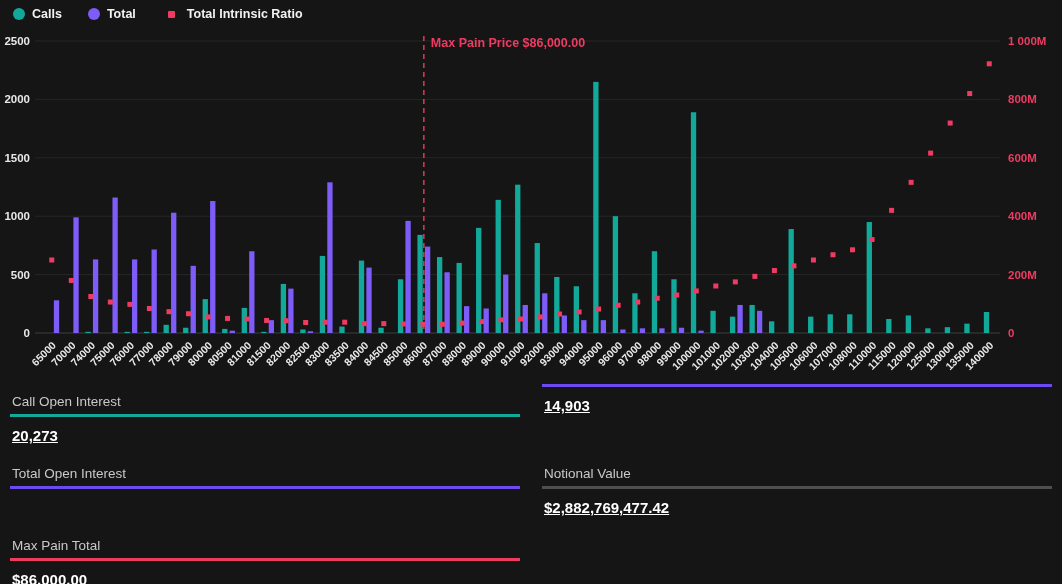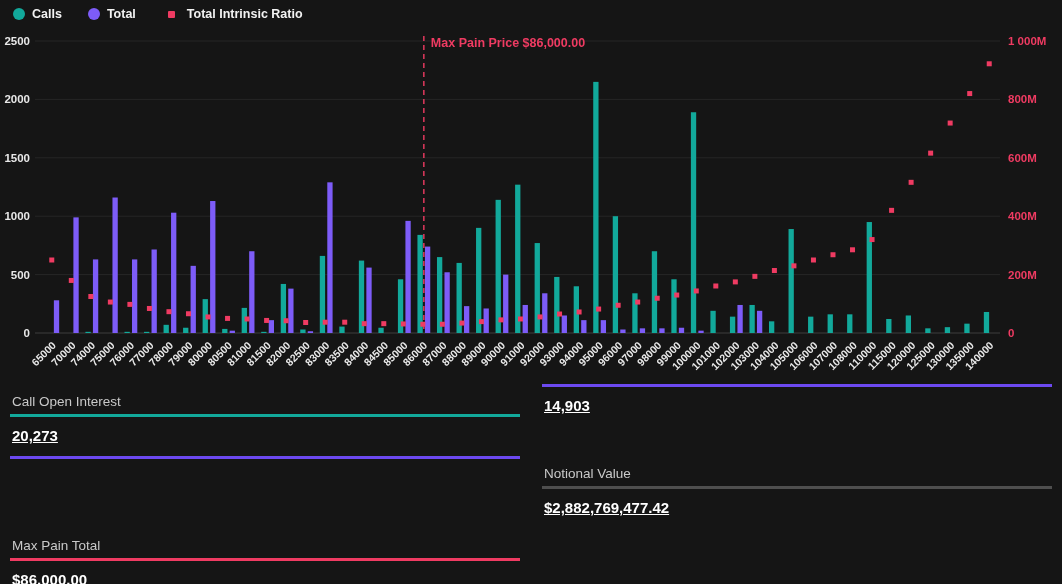--- a/index.html
+++ b/index.html
@@ -241,20 +241,21 @@
   <div class="stat">
     <div class="stat-label">Call Open Interest</div>
     <div class="stat-line" style="background: rgb(18, 169, 155);"></div>
     <div class="stat-value">20,273</div>
   </div>
   <div class="stat">
     <div class="stat-line" style="background: rgb(108, 73, 240);"></div>
     <div class="stat-value">14,903</div>
   </div>
   <div class="stat">
+    <div class="stat-label">Total Open Interest</div>
     <div class="stat-line" style="background: rgb(108, 73, 240);"></div>
   </div>
   <div class="stat">
     <div class="stat-label">Notional Value</div>
     <div class="stat-line" style="background: rgb(78, 78, 78);"></div>
     <div class="stat-value">$2,882,769,477.42</div>
   </div>
   <div class="stat">
     <div class="stat-label">Max Pain Total</div>
     <div class="stat-line" style="background: rgb(239, 59, 98);"></div>

